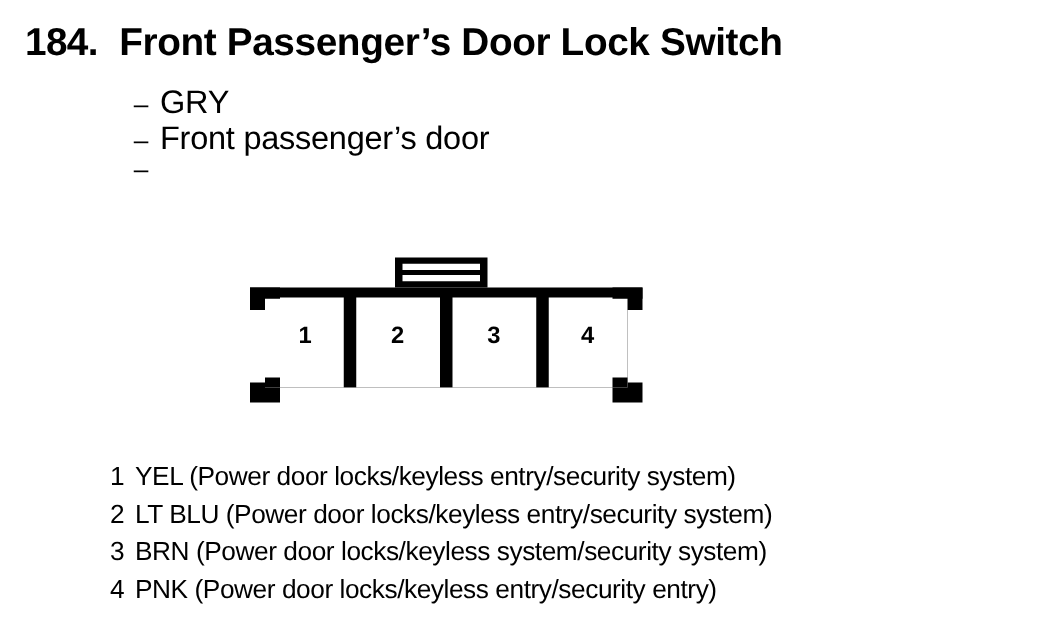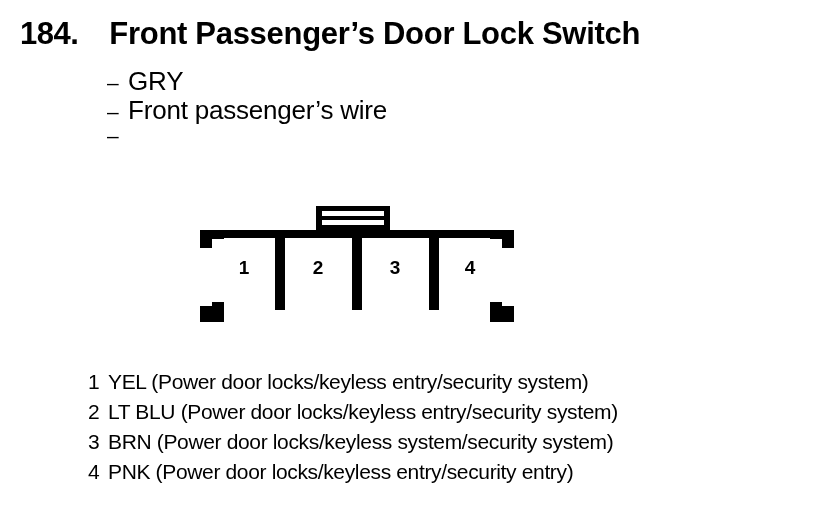--- a/index.html
+++ b/index.html
@@ -28,21 +28,21 @@
     white-space: nowrap;
   }
   .header-number {
     font-size: 31px;
     font-weight: bold;
     letter-spacing: -0.5px;
   }
   .header-title {
     font-size: 31px;
     font-weight: bold;
-    margin-left: 31px;
+    margin-left: 17px;
     letter-spacing: -0.3px;
   }
 
   
   .bullets {
     position: absolute;
     left: 107px;
     top: 66px;
     width: 600px;
   }
@@ -114,21 +114,21 @@
 
 <div class="bullets">
 
   <div class="bullet-row">
     <span class="bullet-dash">–</span>
     <span class="bullet-text">GRY</span>
   </div>
 
   <div class="bullet-row">
     <span class="bullet-dash">–</span>
-    <span class="bullet-text">Front passenger’s wire</span>
+    <span class="bullet-text">Front passenger’s door</span>
   </div>
 
   <div class="bullet-row">
     <span class="bullet-dash">–</span>
   </div>
 
 </div>
 
 <div class="connector-wrap">
   <svg class="connector-svg" width="340" height="135" viewBox="0 0 340 135">

